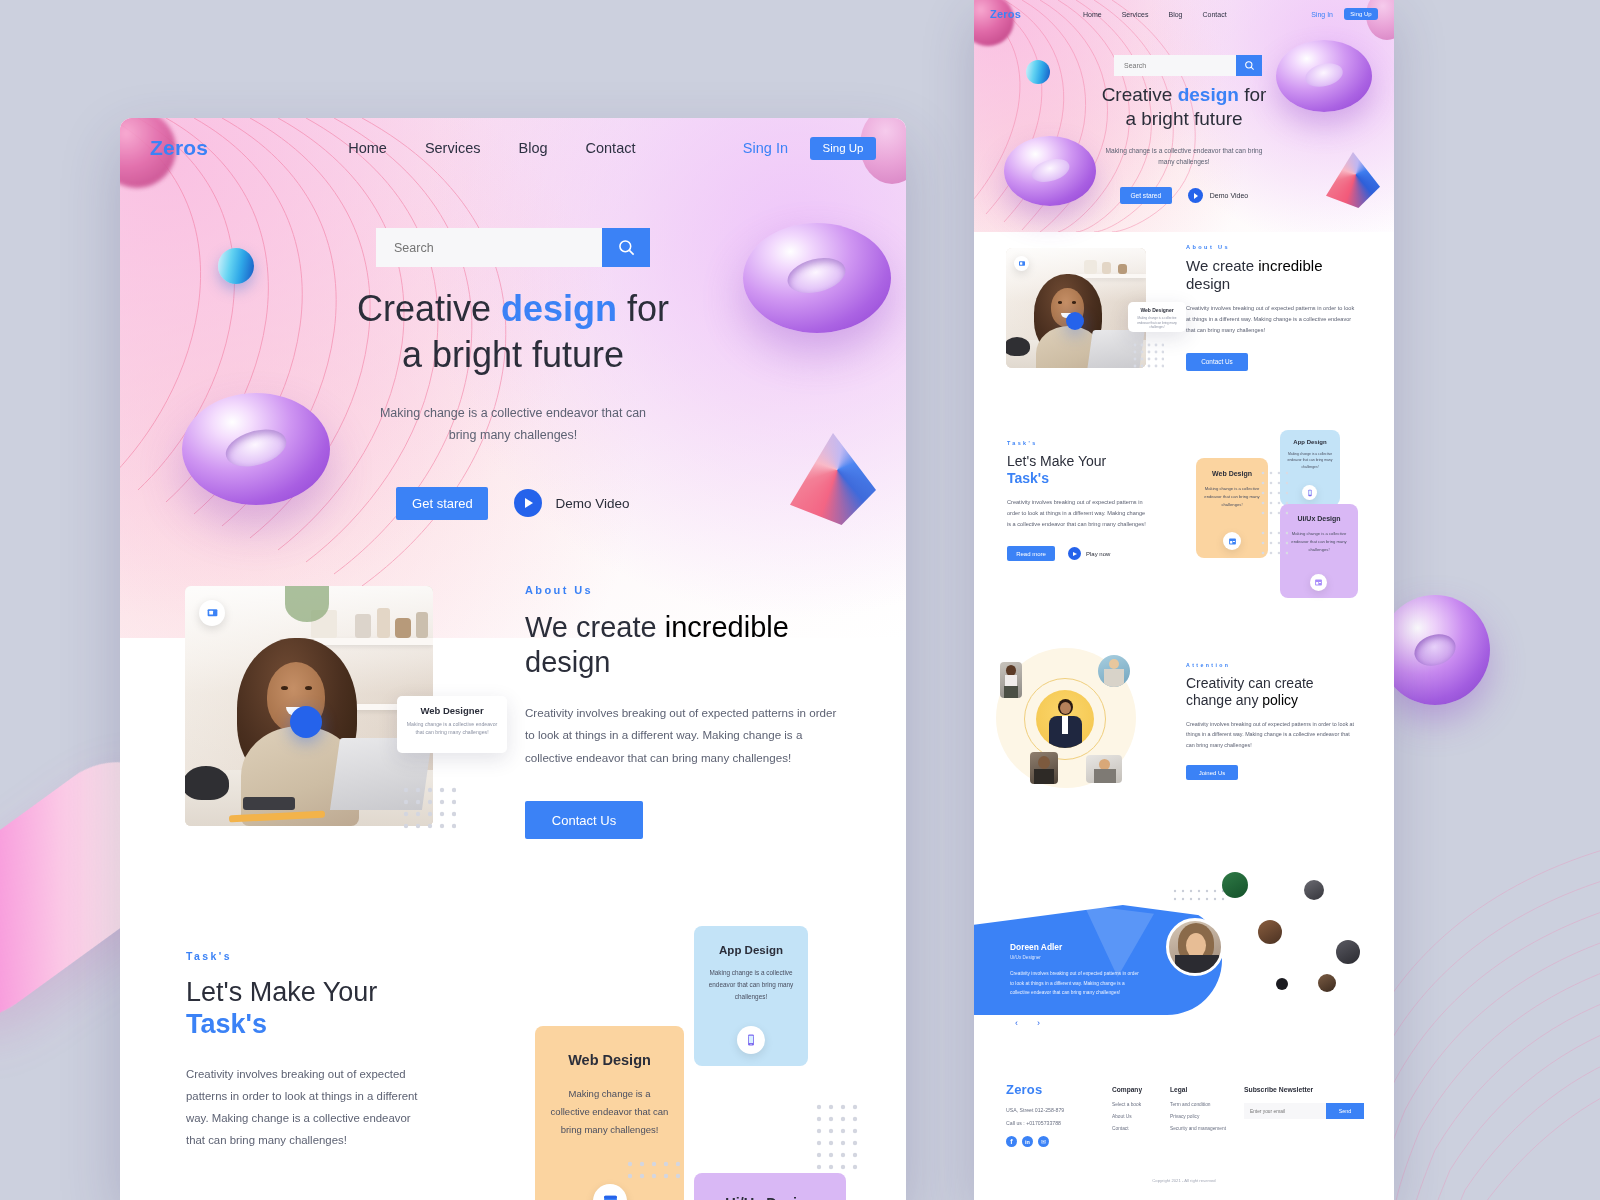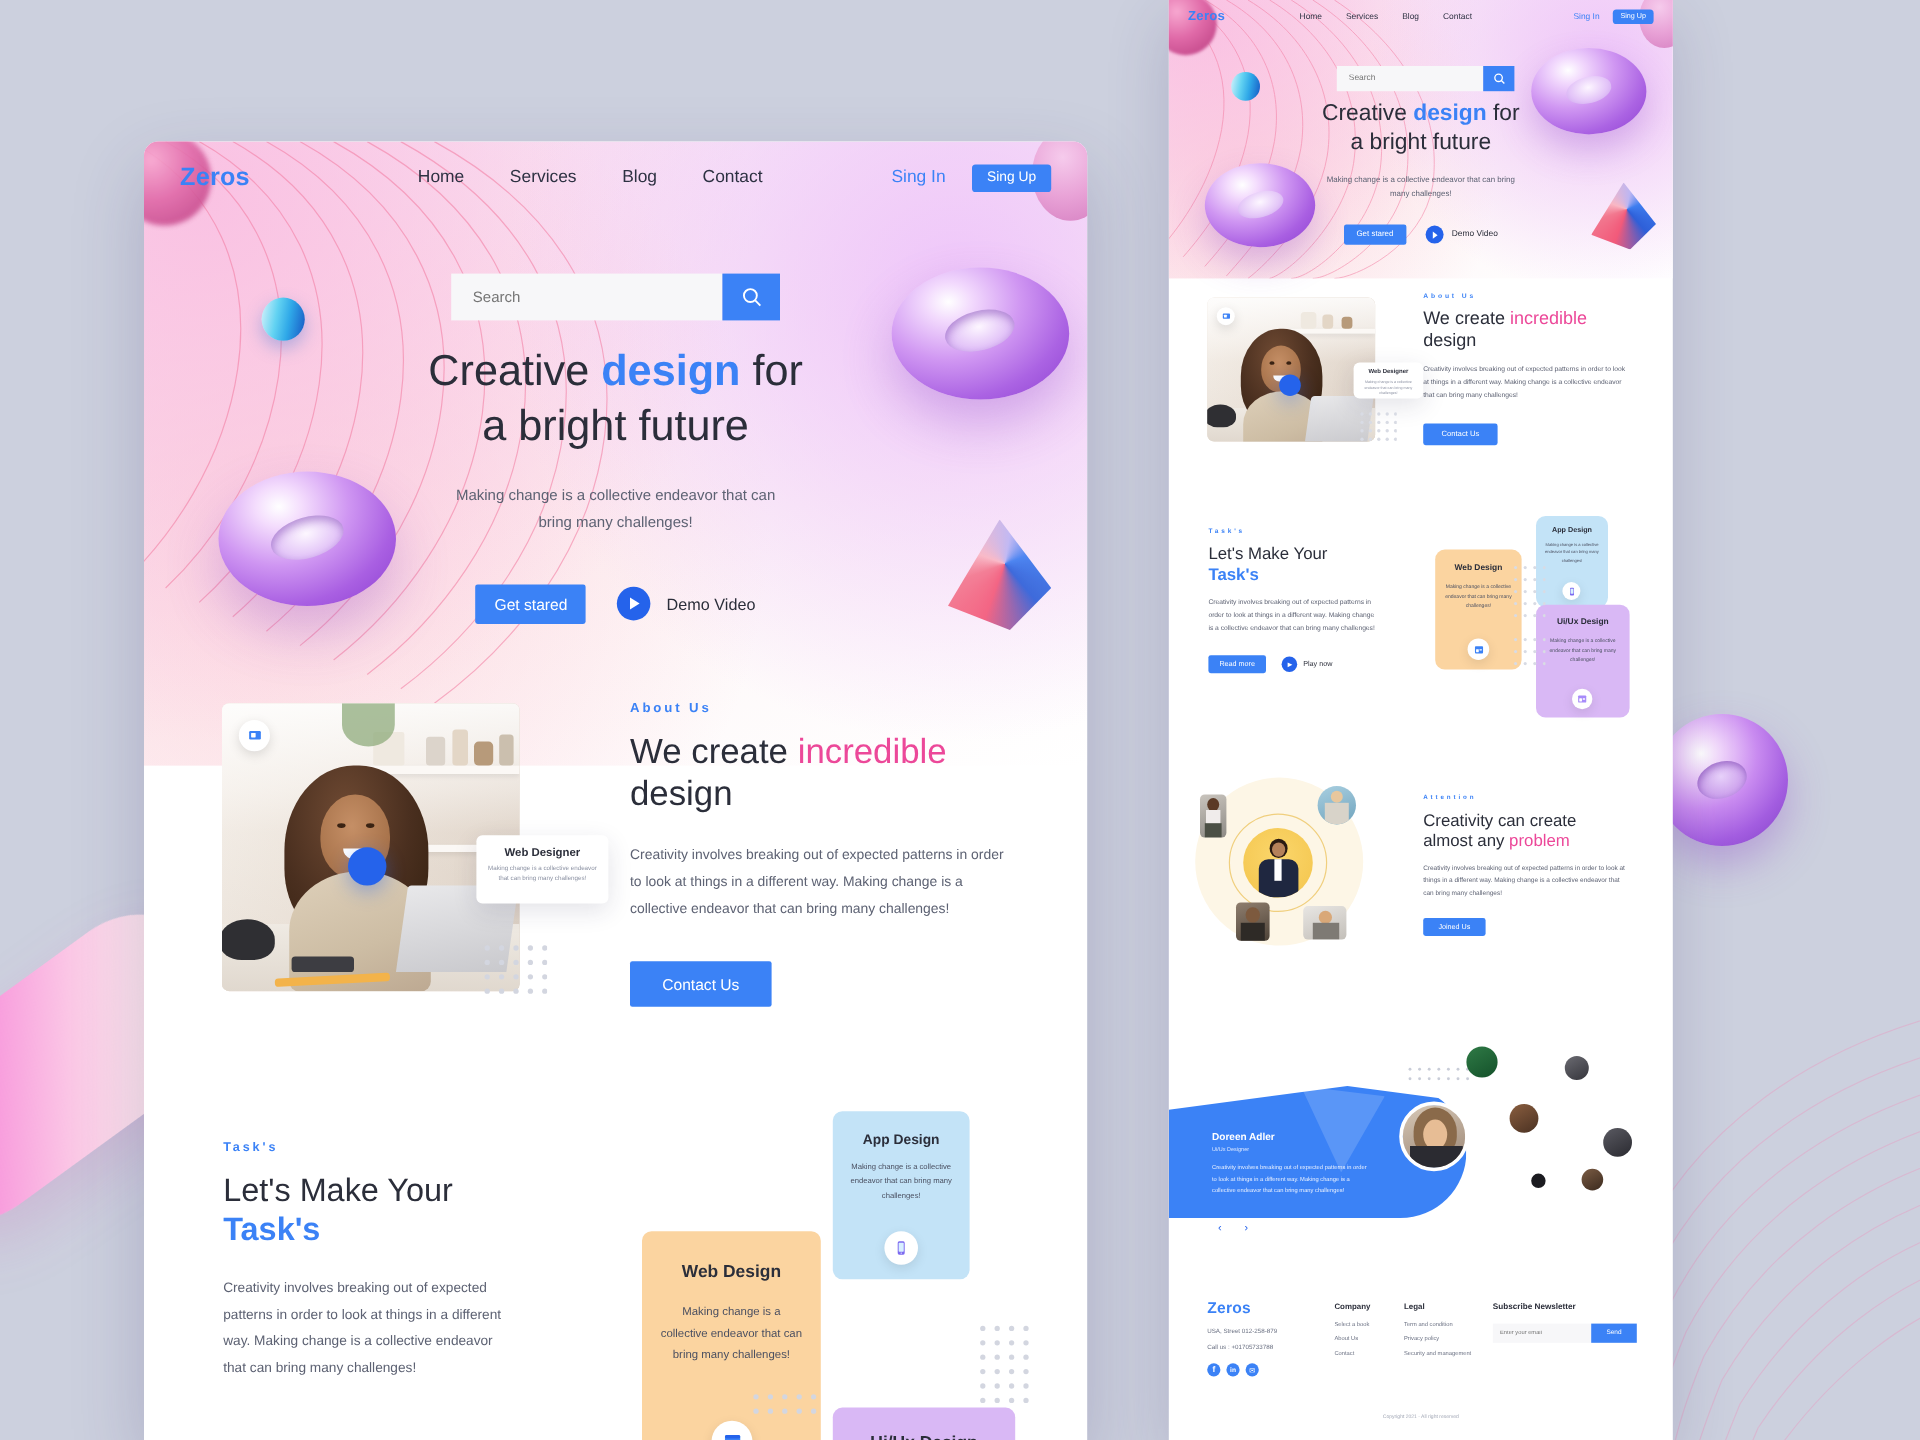--- a/index.html
+++ b/index.html
@@ -99,21 +99,21 @@
     background:#2563eb; border-radius:50%; display:flex; align-items:center; justify-content:center;
     flex:none;
   }
   .play-circle .tri{
     width:0;height:0;border-style:solid;border-color:transparent transparent transparent #fff;
   }
 
   
   .eyebrow{ color:#3b82f6; font-weight:bold; letter-spacing:2.4px; }
   .h2{ color:#2b2e3a; font-weight:normal; line-height:1.2; }
-  .h2 .accent{ color:#ec4899; }
+  .h2 .accent{ color:#000000; }
   .para{ color:#5d6273; line-height:1.95; }
 
   .photo{
     position:absolute; overflow:hidden; border-radius:6px;
     background:linear-gradient(160deg,#efe7df,#ded3c8);
   }
   .photo .kitchen{
     position:absolute; inset:0;
     background:
       linear-gradient(180deg, rgba(255,255,255,.85) 0%, rgba(250,247,244,.5) 30%, rgba(236,228,219,.2) 45%, rgba(210,196,181,.25) 100%),
@@ -701,21 +701,21 @@
   </div>
   <div class="sq-avatar" style="left:112px;top:755px;width:36px;height:28px;background:linear-gradient(160deg,#e8e6e3,#c3bfb9)">
     <div style="position:absolute;left:13px;top:4px;width:11px;height:11px;border-radius:50%;background:#d9a878"></div>
     <div style="position:absolute;left:8px;top:14px;width:22px;height:14px;background:#7e7a74"></div>
   </div>
 
   <div style="position:absolute;left:212px;top:662px;width:180px">
     <div class="eyebrow" style="font-size:5.2px">Attention</div>
     <div class="h2" style="font-size:14px;margin-top:7px">Creativity can create</div>
     <div class="h2" style="font-size:14px">
-      <span>almost any </span><span class="accent">problem</span>
+      <span>change any </span><span class="accent">policy</span>
     </div>
     <div class="para" style="font-size:5.4px;margin-top:10px;width:172px;line-height:2">Creativity involves breaking out of expected patterns in order to look at things in a different way. Making change is a collective endeavor that can bring many challenges!</div>
     <button class="btn-primary" style="width:52px;height:15px;font-size:6px;border-radius:2px;margin-top:14px">Joined Us</button>
   </div>
 
   <div class="blue-blob" style="left:0;top:905px;width:248px;height:110px;border-radius:0 60px 60px 0;clip-path:polygon(0 18%,60% 0,100% 12%,100% 100%,0 100%)"></div>
   <div style="position:absolute;left:110px;top:905px;width:70px;height:72px;background:rgba(255,255,255,.16);clip-path:polygon(0 0,100% 12%,48% 100%)"></div>
   <svg class="dots" style="left:198px;top:888px" width="54" height="20">
     <g fill="#c9cdd8">
       <circle cx="3" cy="3" r="1.2"></circle>

